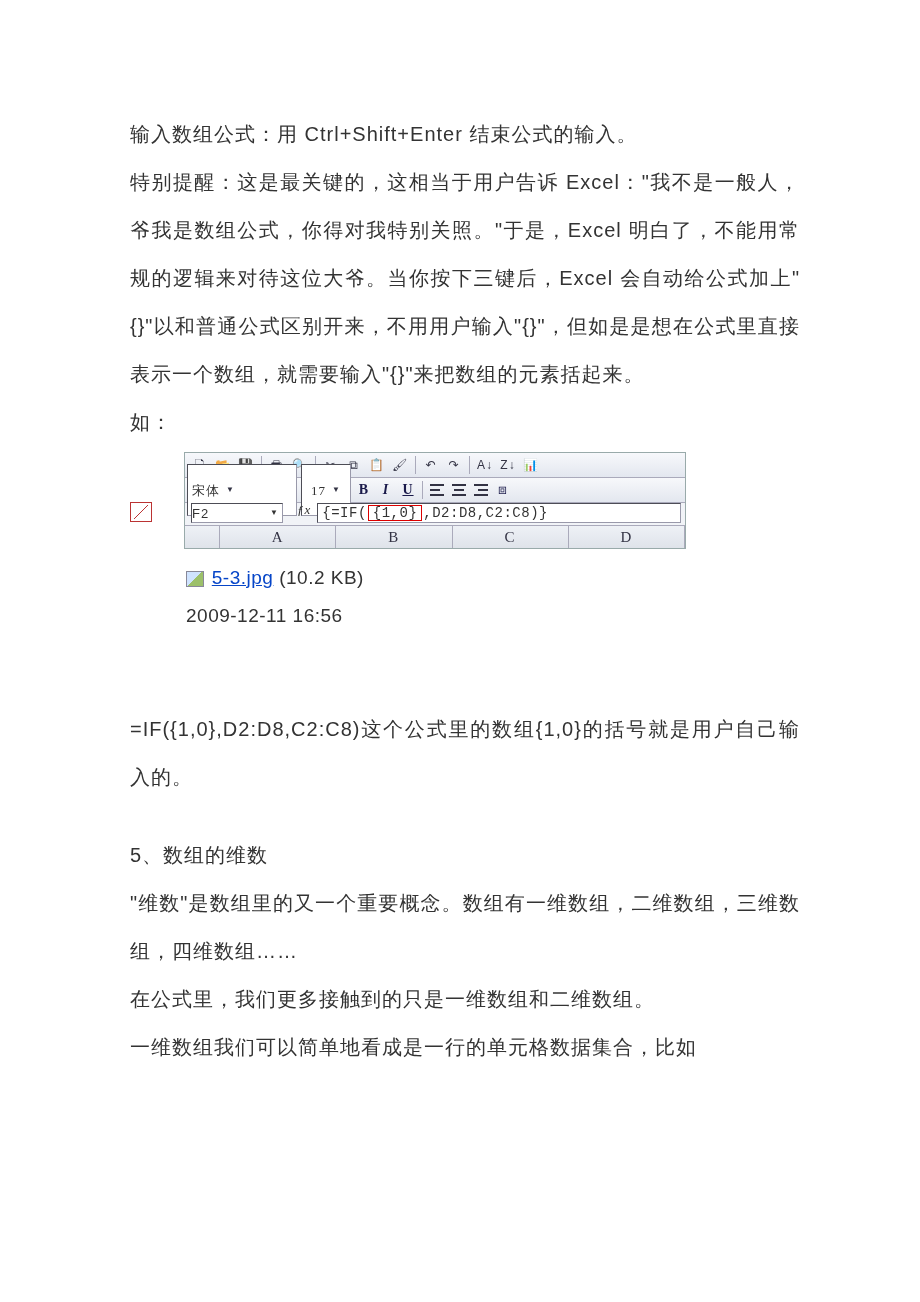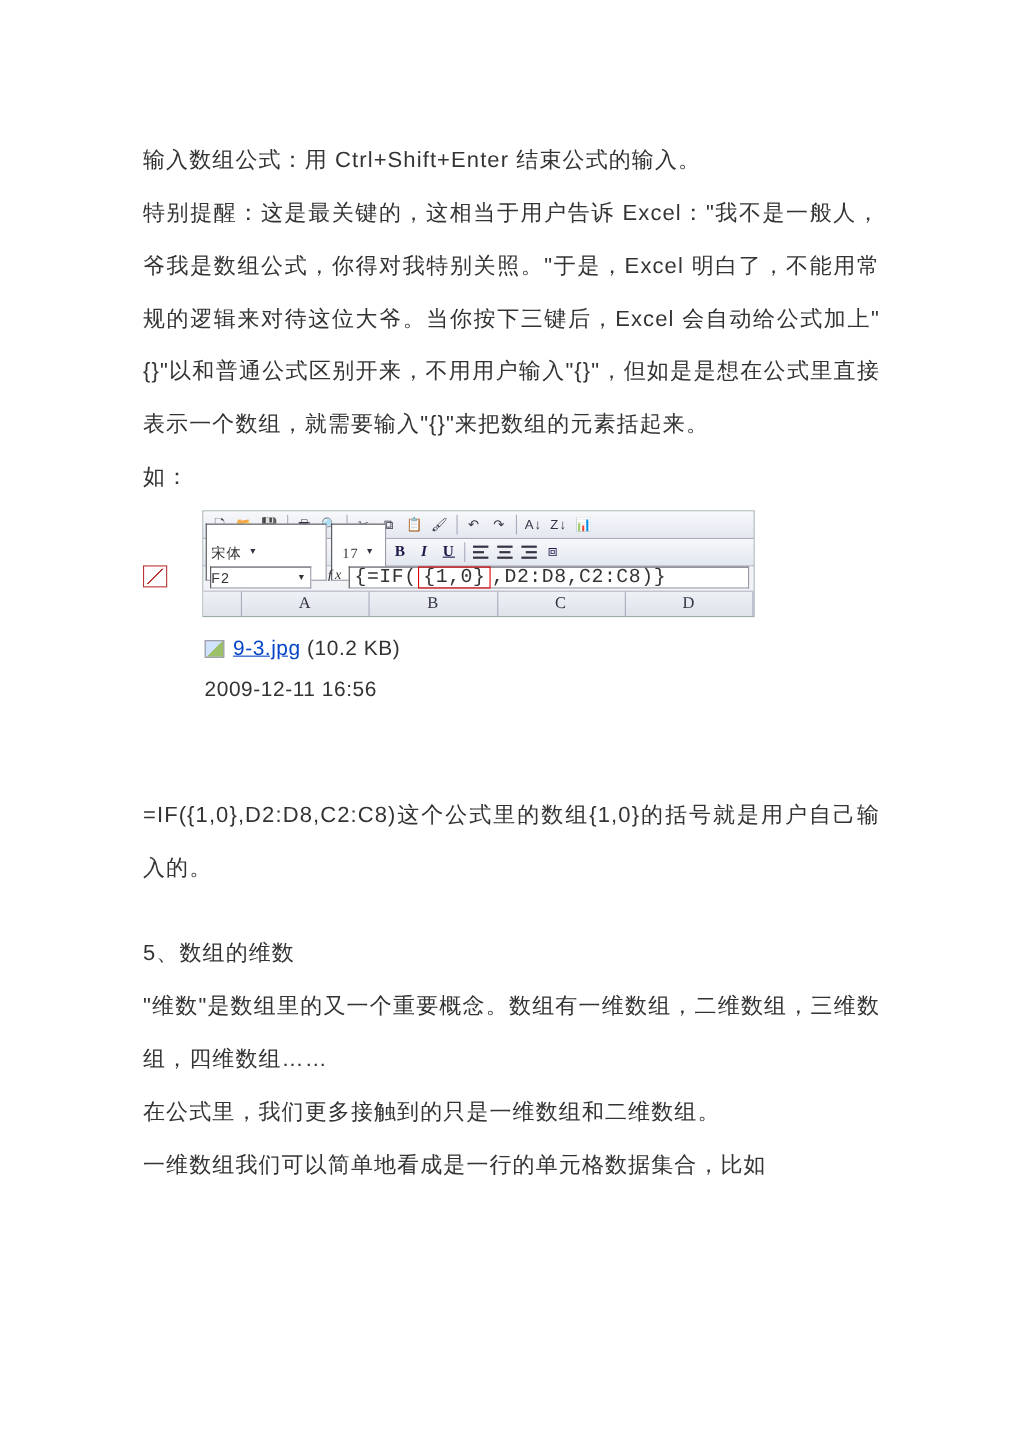--- a/index.html
+++ b/index.html
@@ -9,21 +9,20 @@
     font-family: "Microsoft YaHei", "SimSun", Arial, sans-serif;
     color: #333;
     width: 920px;
   }
   .page {
     padding: 110px 120px 80px 130px;
     font-size: 20px;
     line-height: 2.4;
     text-align: justify;
     letter-spacing: 1px;
-    margin-top: 12px;
   }
   .para {
     margin: 0;
   }
   .excel-wrap {
     margin: 6px 0 10px 28px;
   }
   .excel-shot {
     width: 500px;
     border: 1px solid #9aa;
@@ -124,21 +123,21 @@
   .fbar-content {
     flex: 1;
     height: 18px;
     background: #fff;
     border: 1px inset #99a;
     margin-right: 4px;
     display: flex;
     align-items: center;
     padding: 0 4px;
     font-family: "Courier New", monospace;
-    font-size: 18px;
+    font-size: 14px;
     letter-spacing: 0.5px;
   }
   .fbox {
     border: 1.5px solid #d00;
     padding: 0 4px;
     margin: 0 1px;
   }
   .hdr-row {
     display: flex;
     height: 22px;
@@ -288,21 +287,21 @@
           <div class="hdr-cell">B</div>
           <div class="hdr-cell">C</div>
           <div class="hdr-cell">D</div>
         </div>
       </div>
     </div>
   </div>
 
   <div class="file-line">
     <span class="placeholder-icon"></span>
-    <a href="#" class="file-link">9-3.jpg</a>
+    <a href="#" class="file-link">5-3.jpg</a>
     <span>(10.2 KB)</span>
   </div>
   <div class="file-line">2009-12-11 16:56</div>
 
   <div style="height:70px"></div>
 
   <p class="para">=IF({1,0},D2:D8,C2:C8)这个公式里的数组{1,0}的括号就是用户自己输入的。</p>
 
   <div style="height:30px"></div>
 

